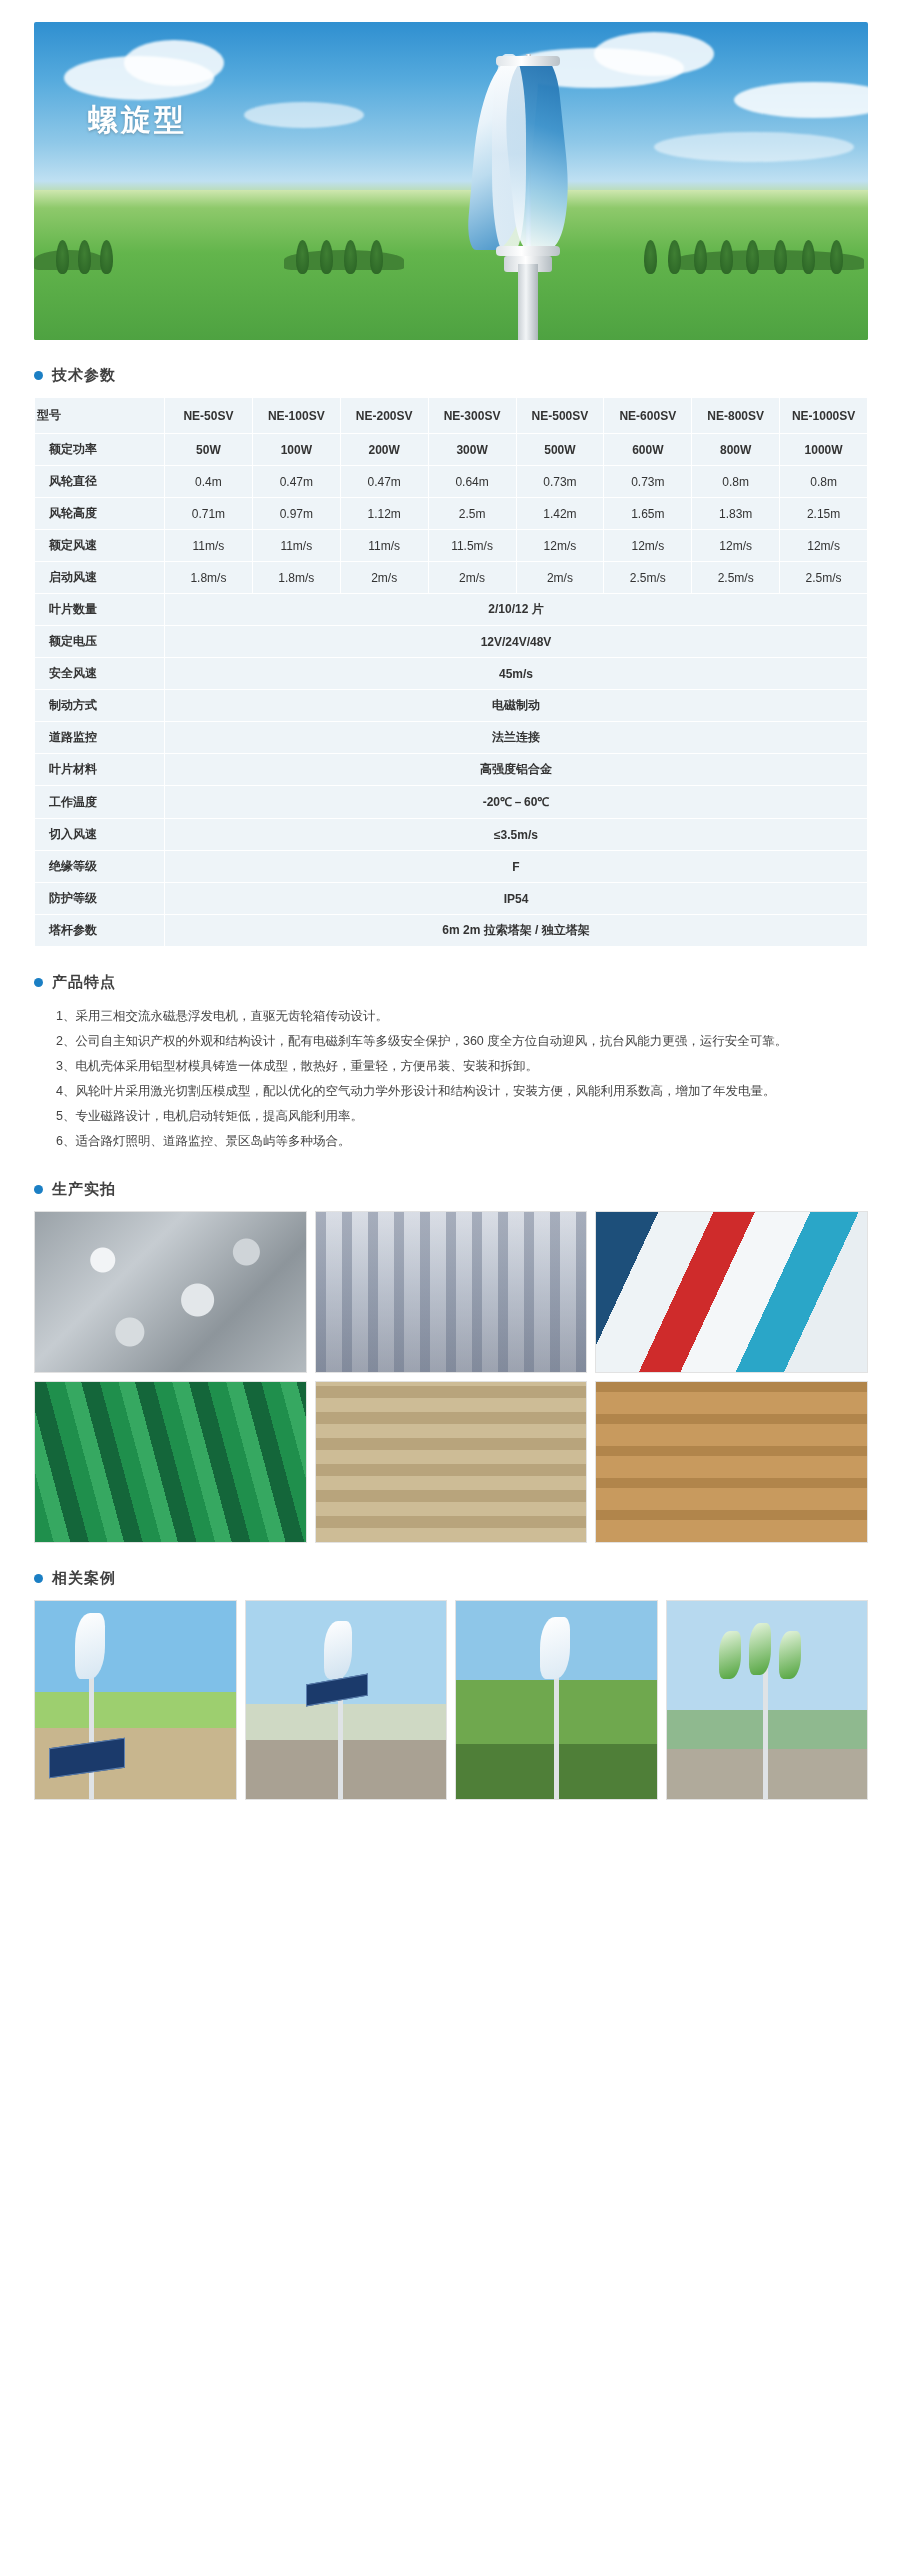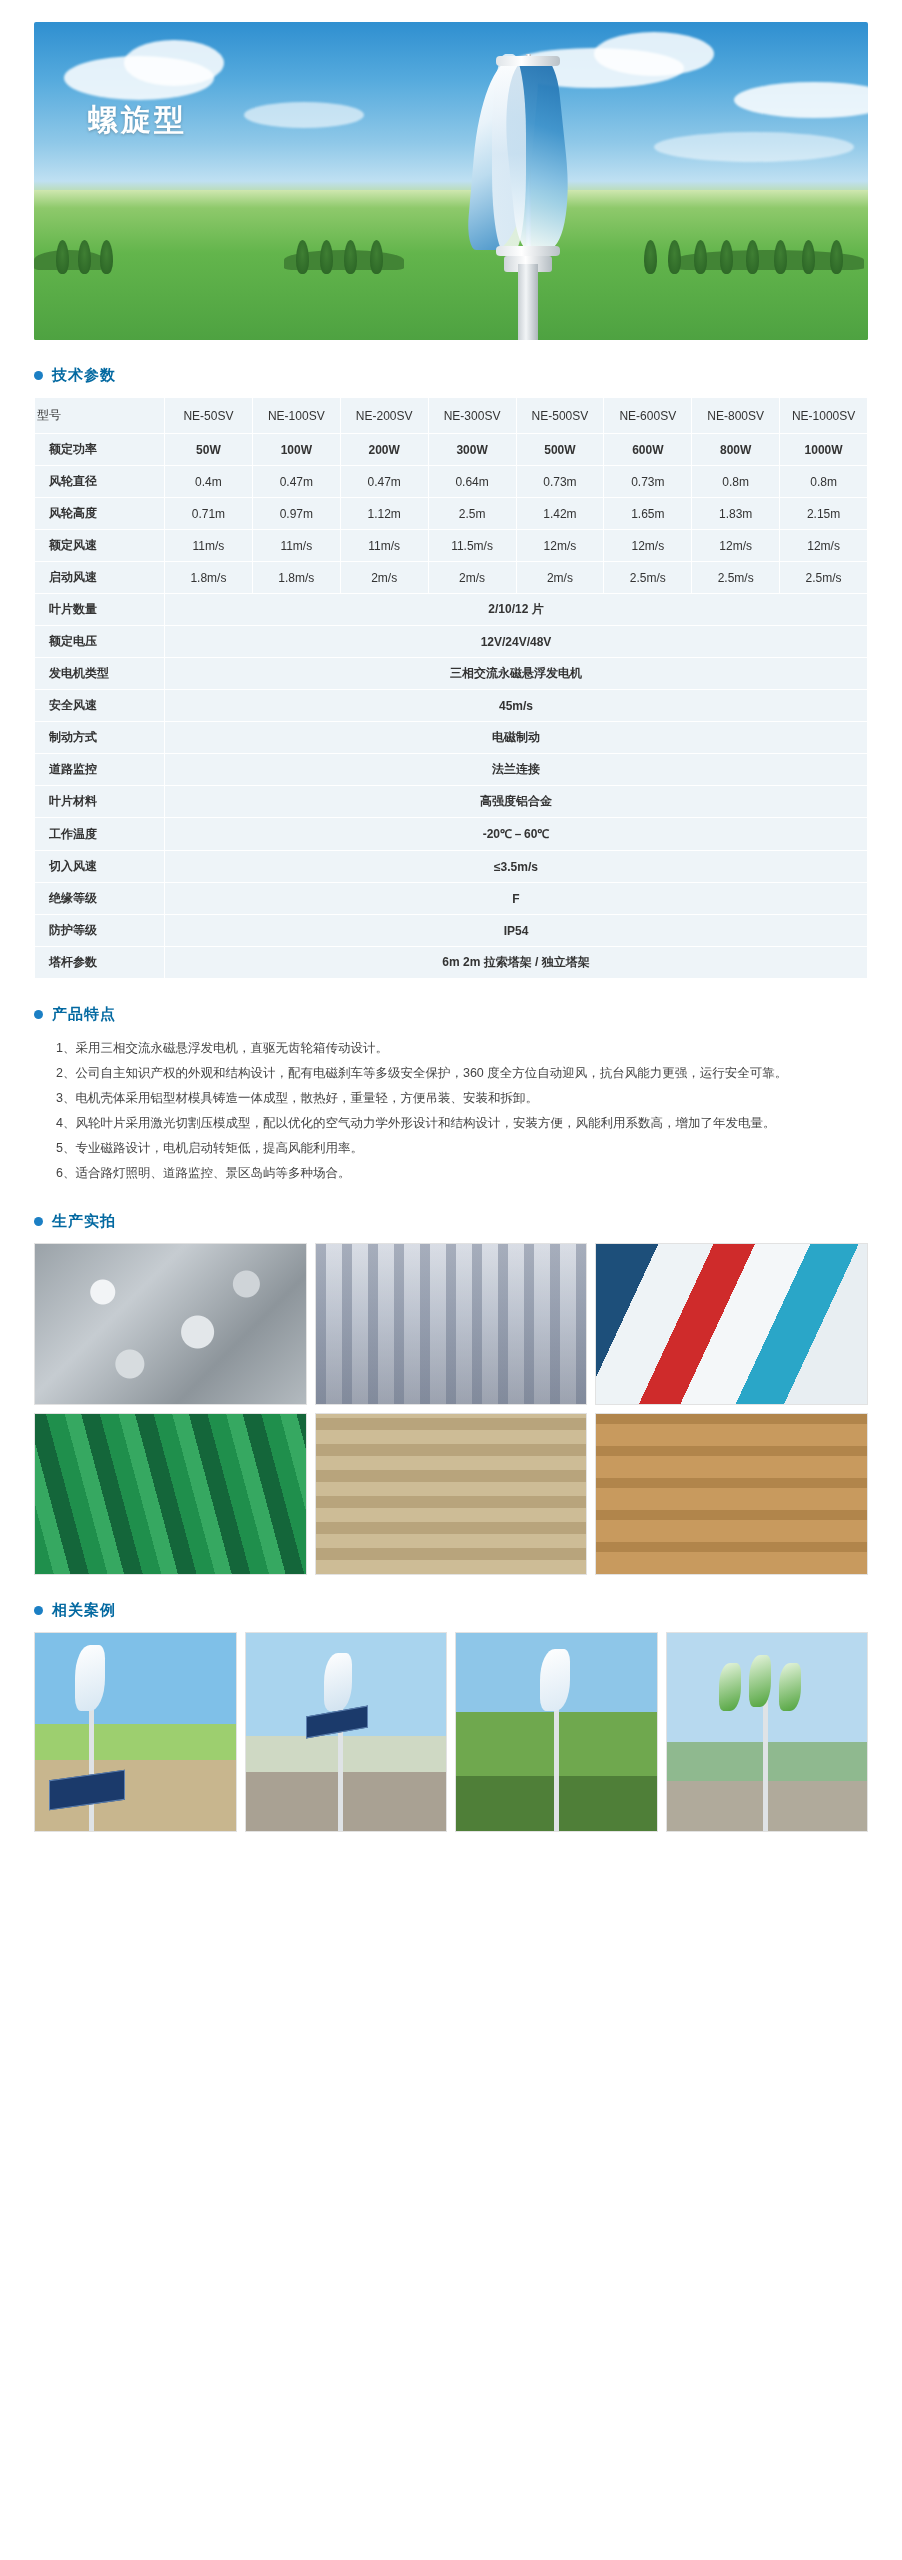--- a/index.html
+++ b/index.html
@@ -134,41 +134,41 @@
   }
   .sec-dot {
     width: 9px; height: 9px;
     border-radius: 50%;
     background: #1b7fc4;
     margin-right: 9px;
   }
   .sec-title {
     font-size: 15px;
     font-weight: bold;
-    color: #0369a1;
+    color: #404040;
     letter-spacing: 1px;
   }
 
   
   table.spec {
     width: 834px;
     border-collapse: collapse;
     font-size: 12px;
     background: #eef4f8;
     table-layout: fixed;
   }
   table.spec td, table.spec th {
     border: 1px solid #ffffff;
     text-align: center;
     padding: 7px 2px;
     color: #333;
     font-weight: normal;
   }
   table.spec tr.header td {
-    font-weight: normal;
+    font-weight: bold;
     font-size: 12px;
     padding: 9px 2px;
   }
   table.spec td.rowlabel {
     text-align: left;
     padding-left: 14px;
     width: 130px;
     font-weight: bold;
   }
   table.spec td.val { font-weight: bold; }
@@ -398,24 +398,20 @@
         <td>2.5m/s</td>
       </tr>
 
       <tr>
         <td class="rowlabel">叶片数量</td>
         <td class="merged" colspan="8">2/10/12 片</td>
       </tr>
       <tr>
         <td class="rowlabel">额定电压</td>
         <td class="merged" colspan="8">12V/24V/48V</td>
-      </tr>
-      <tr>
-        <td class="rowlabel">发电机类型</td>
-        <td class="merged" colspan="8">三相交流永磁悬浮发电机</td>
       </tr>
       <tr>
         <td class="rowlabel">安全风速</td>
         <td class="merged" colspan="8">45m/s</td>
       </tr>
       <tr>
         <td class="rowlabel">制动方式</td>
         <td class="merged" colspan="8">电磁制动</td>
       </tr>
       <tr>

